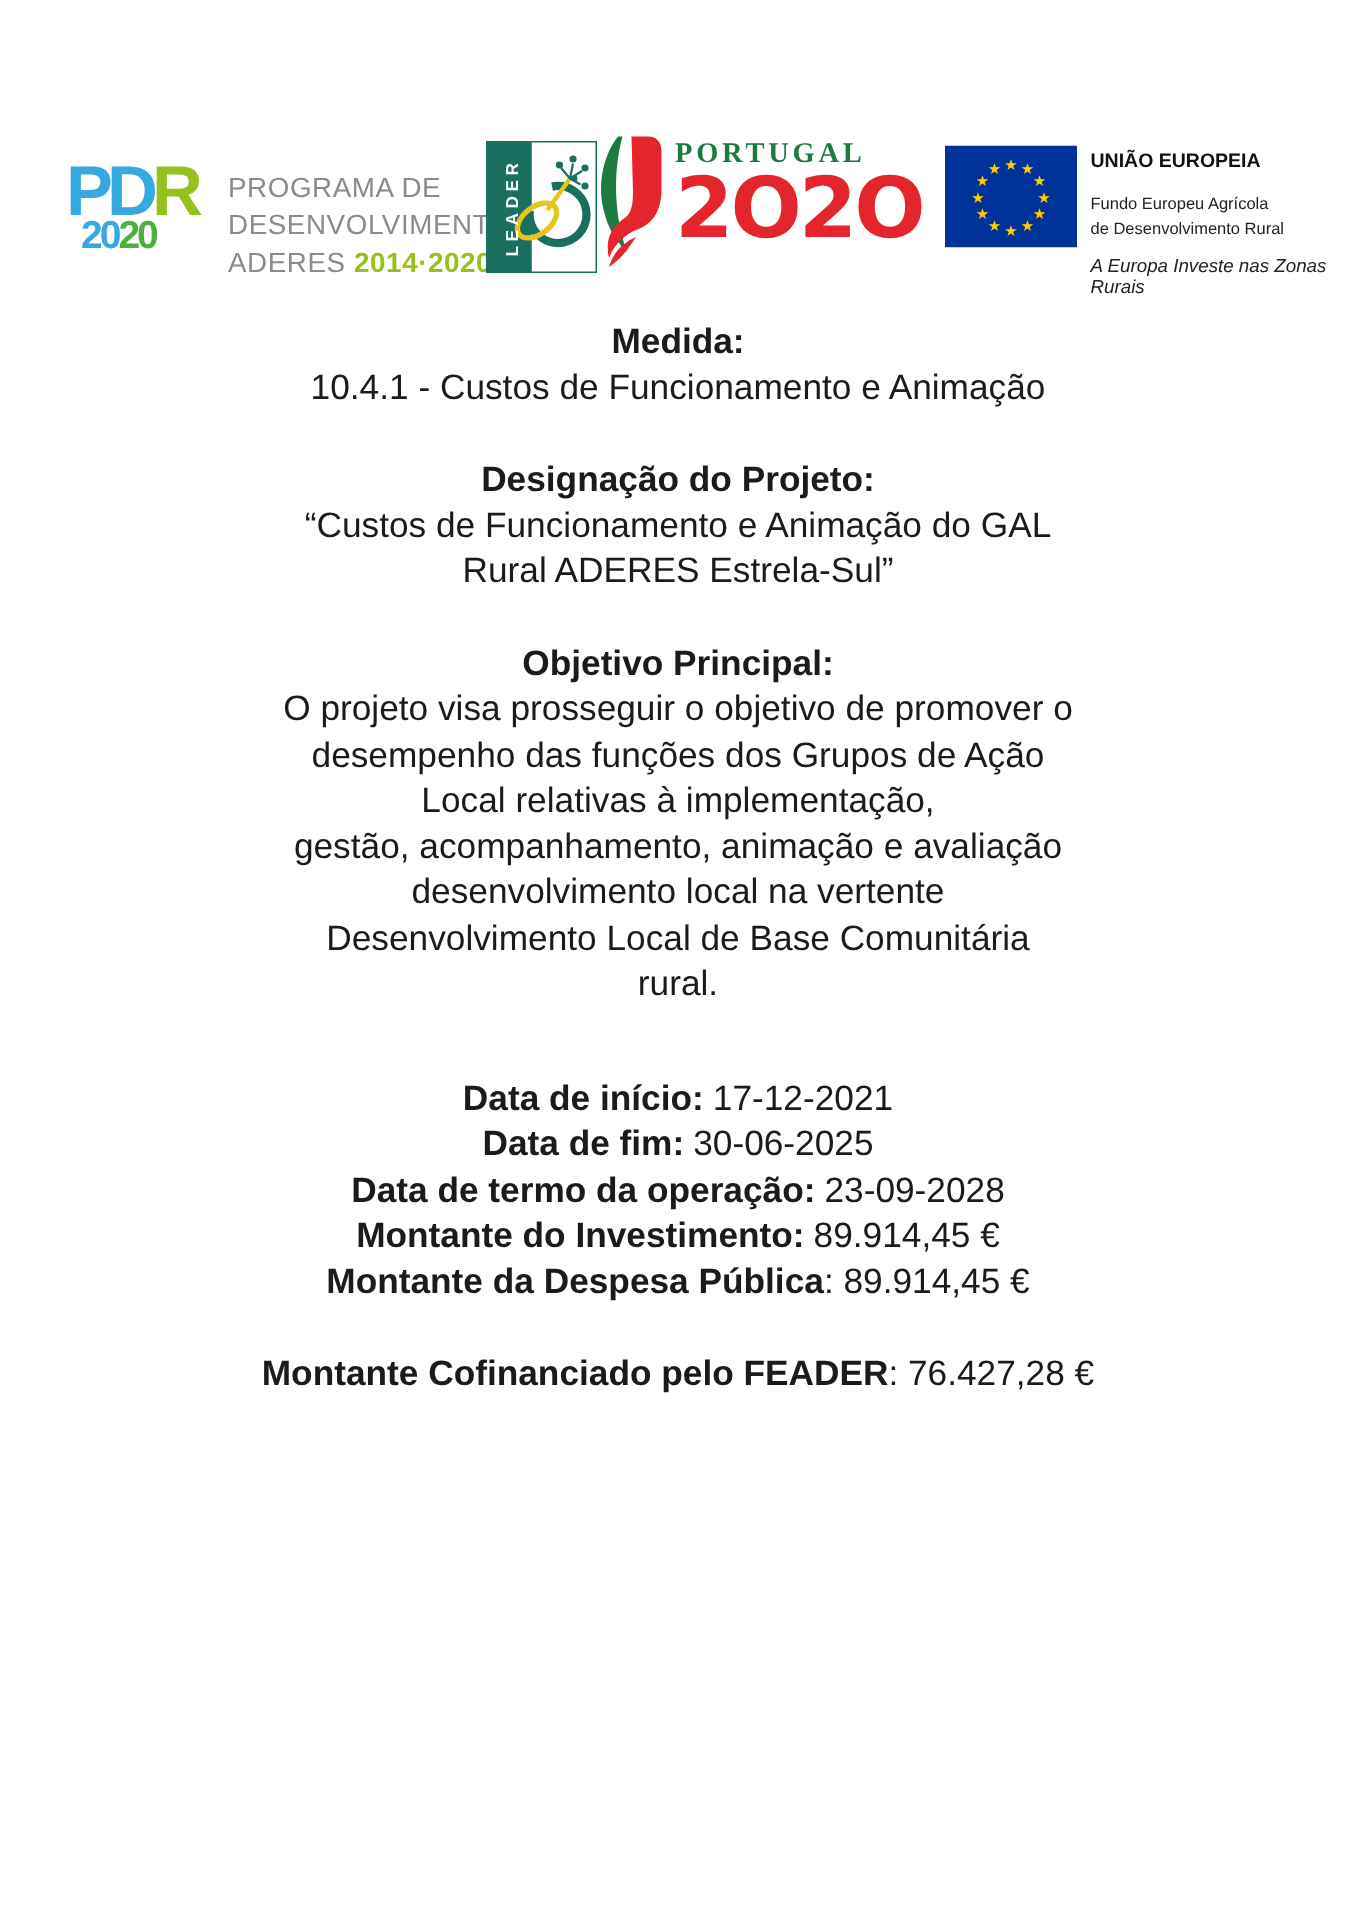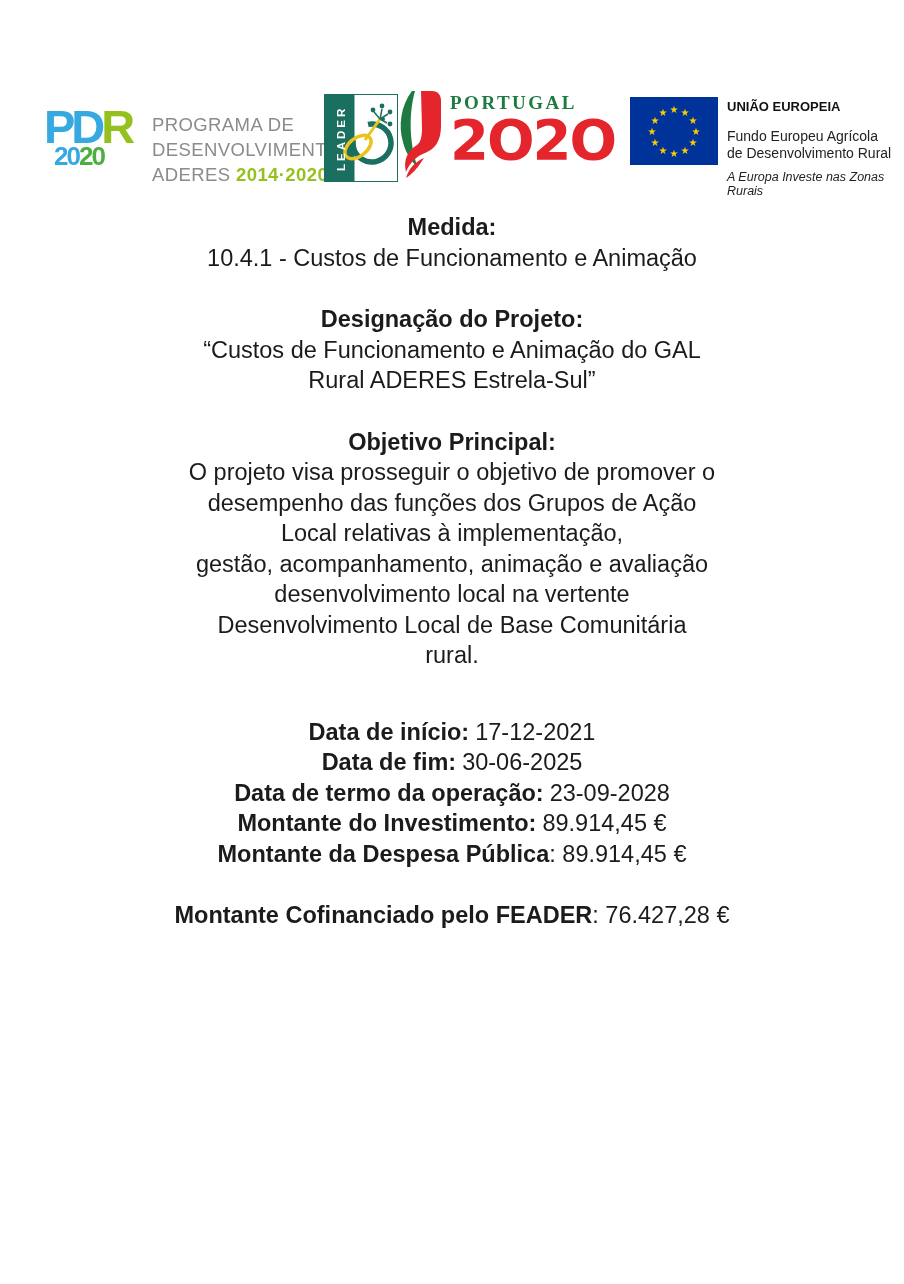--- a/index.html
+++ b/index.html
@@ -32,21 +32,21 @@
   
   .pt2020{position:absolute;left:396px;top:90px;display:flex;align-items:flex-start;}
   .pt-textcol{margin-left:8px;}
   .pt-word{font-family:"Liberation Serif", serif;font-weight:bold;font-size:19px;letter-spacing:2.5px;color:#1E7A40;padding-top:2px;}
   .pt-year{font-family:"DejaVu Sans", sans-serif;font-weight:bold;font-size:56px;line-height:50px;letter-spacing:-2px;color:#E5252C;margin-top:1px;}
 
   
   .eu{position:absolute;left:630px;top:97px;display:flex;align-items:flex-start;}
   .eu-textcol{margin-left:9px;padding-top:2px;width:168px;}
   .eu-title{font-size:13px;font-weight:bold;color:#111;}
-  .eu-line{font-size:14px;line-height:16.5px;color:#222;}
+  .eu-line{font-size:11px;line-height:16.5px;color:#222;}
   .eu-line.first{margin-top:14px;}
   .eu-tag{font-size:12.5px;font-style:italic;color:#222;margin-top:9px;}
 
   
   .content{padding-top:26px;text-align:center;font-size:23.5px;line-height:30.5px;}
   .content p{margin:0;text-align:center;}
   .tblock{margin:0 0 31px 0;}
   .tblock.para{margin-bottom:46px;}
   .bold{font-weight:bold;}
   .lbl{font-weight:bold;}

